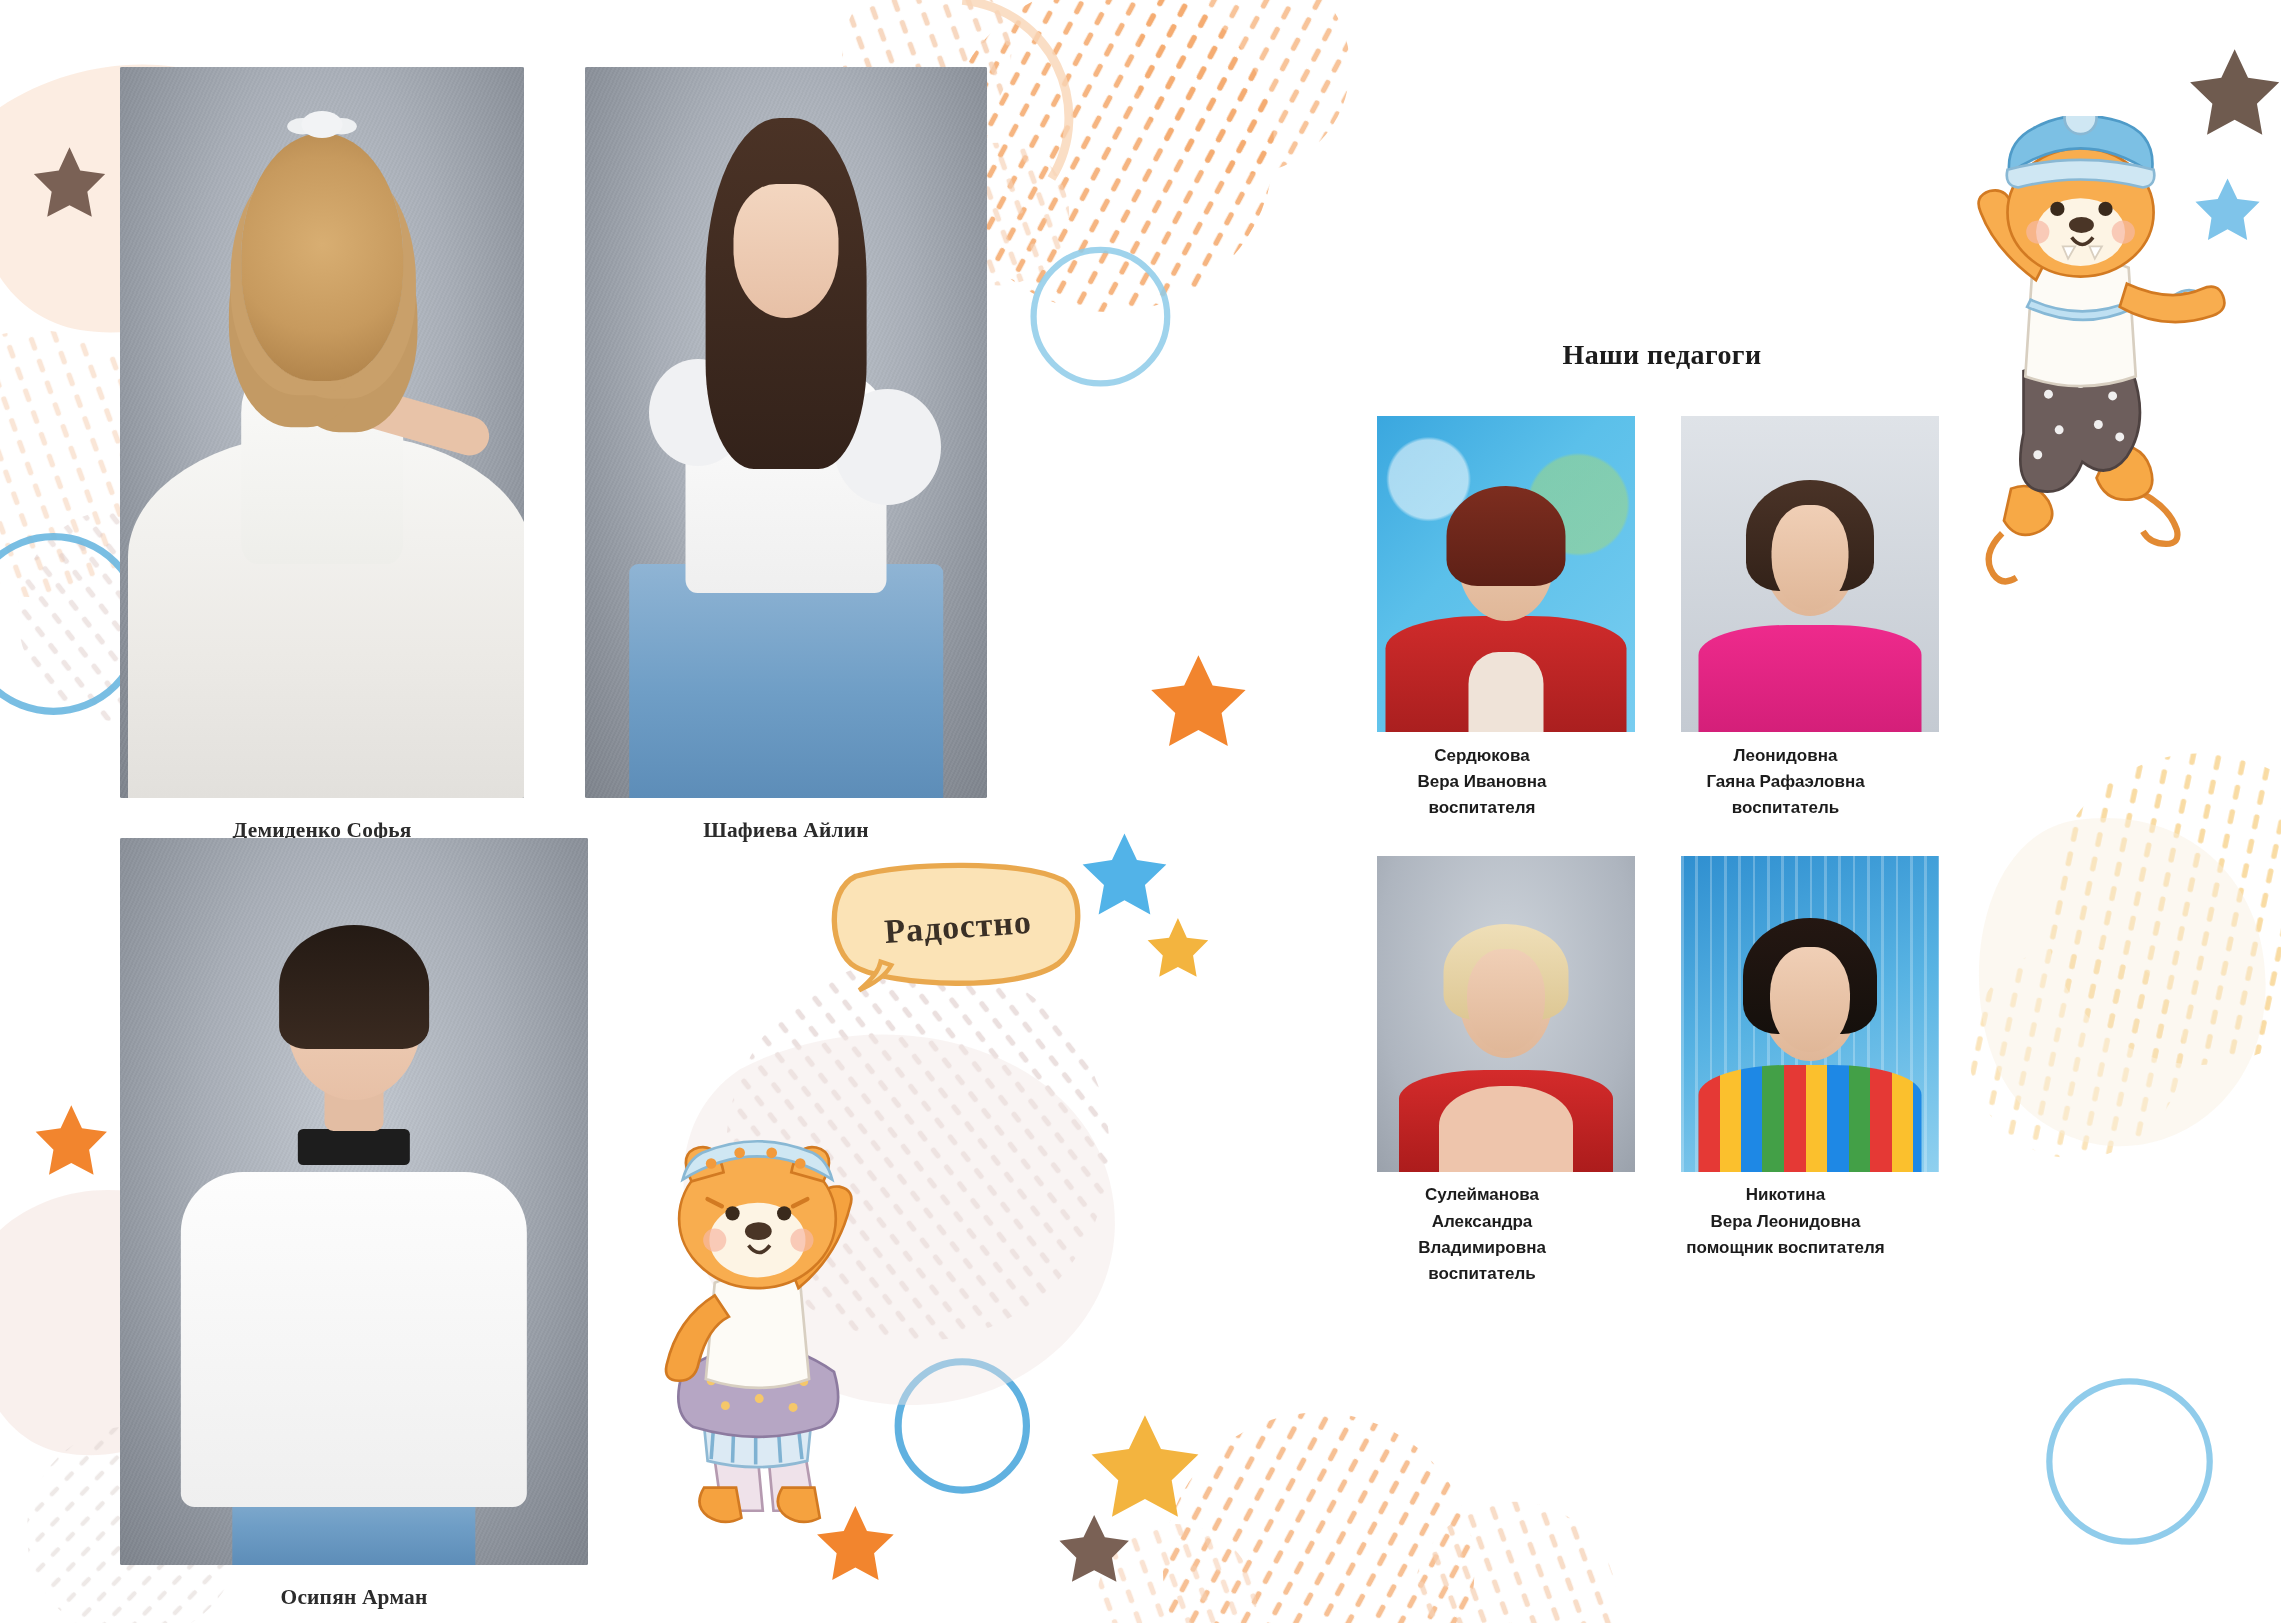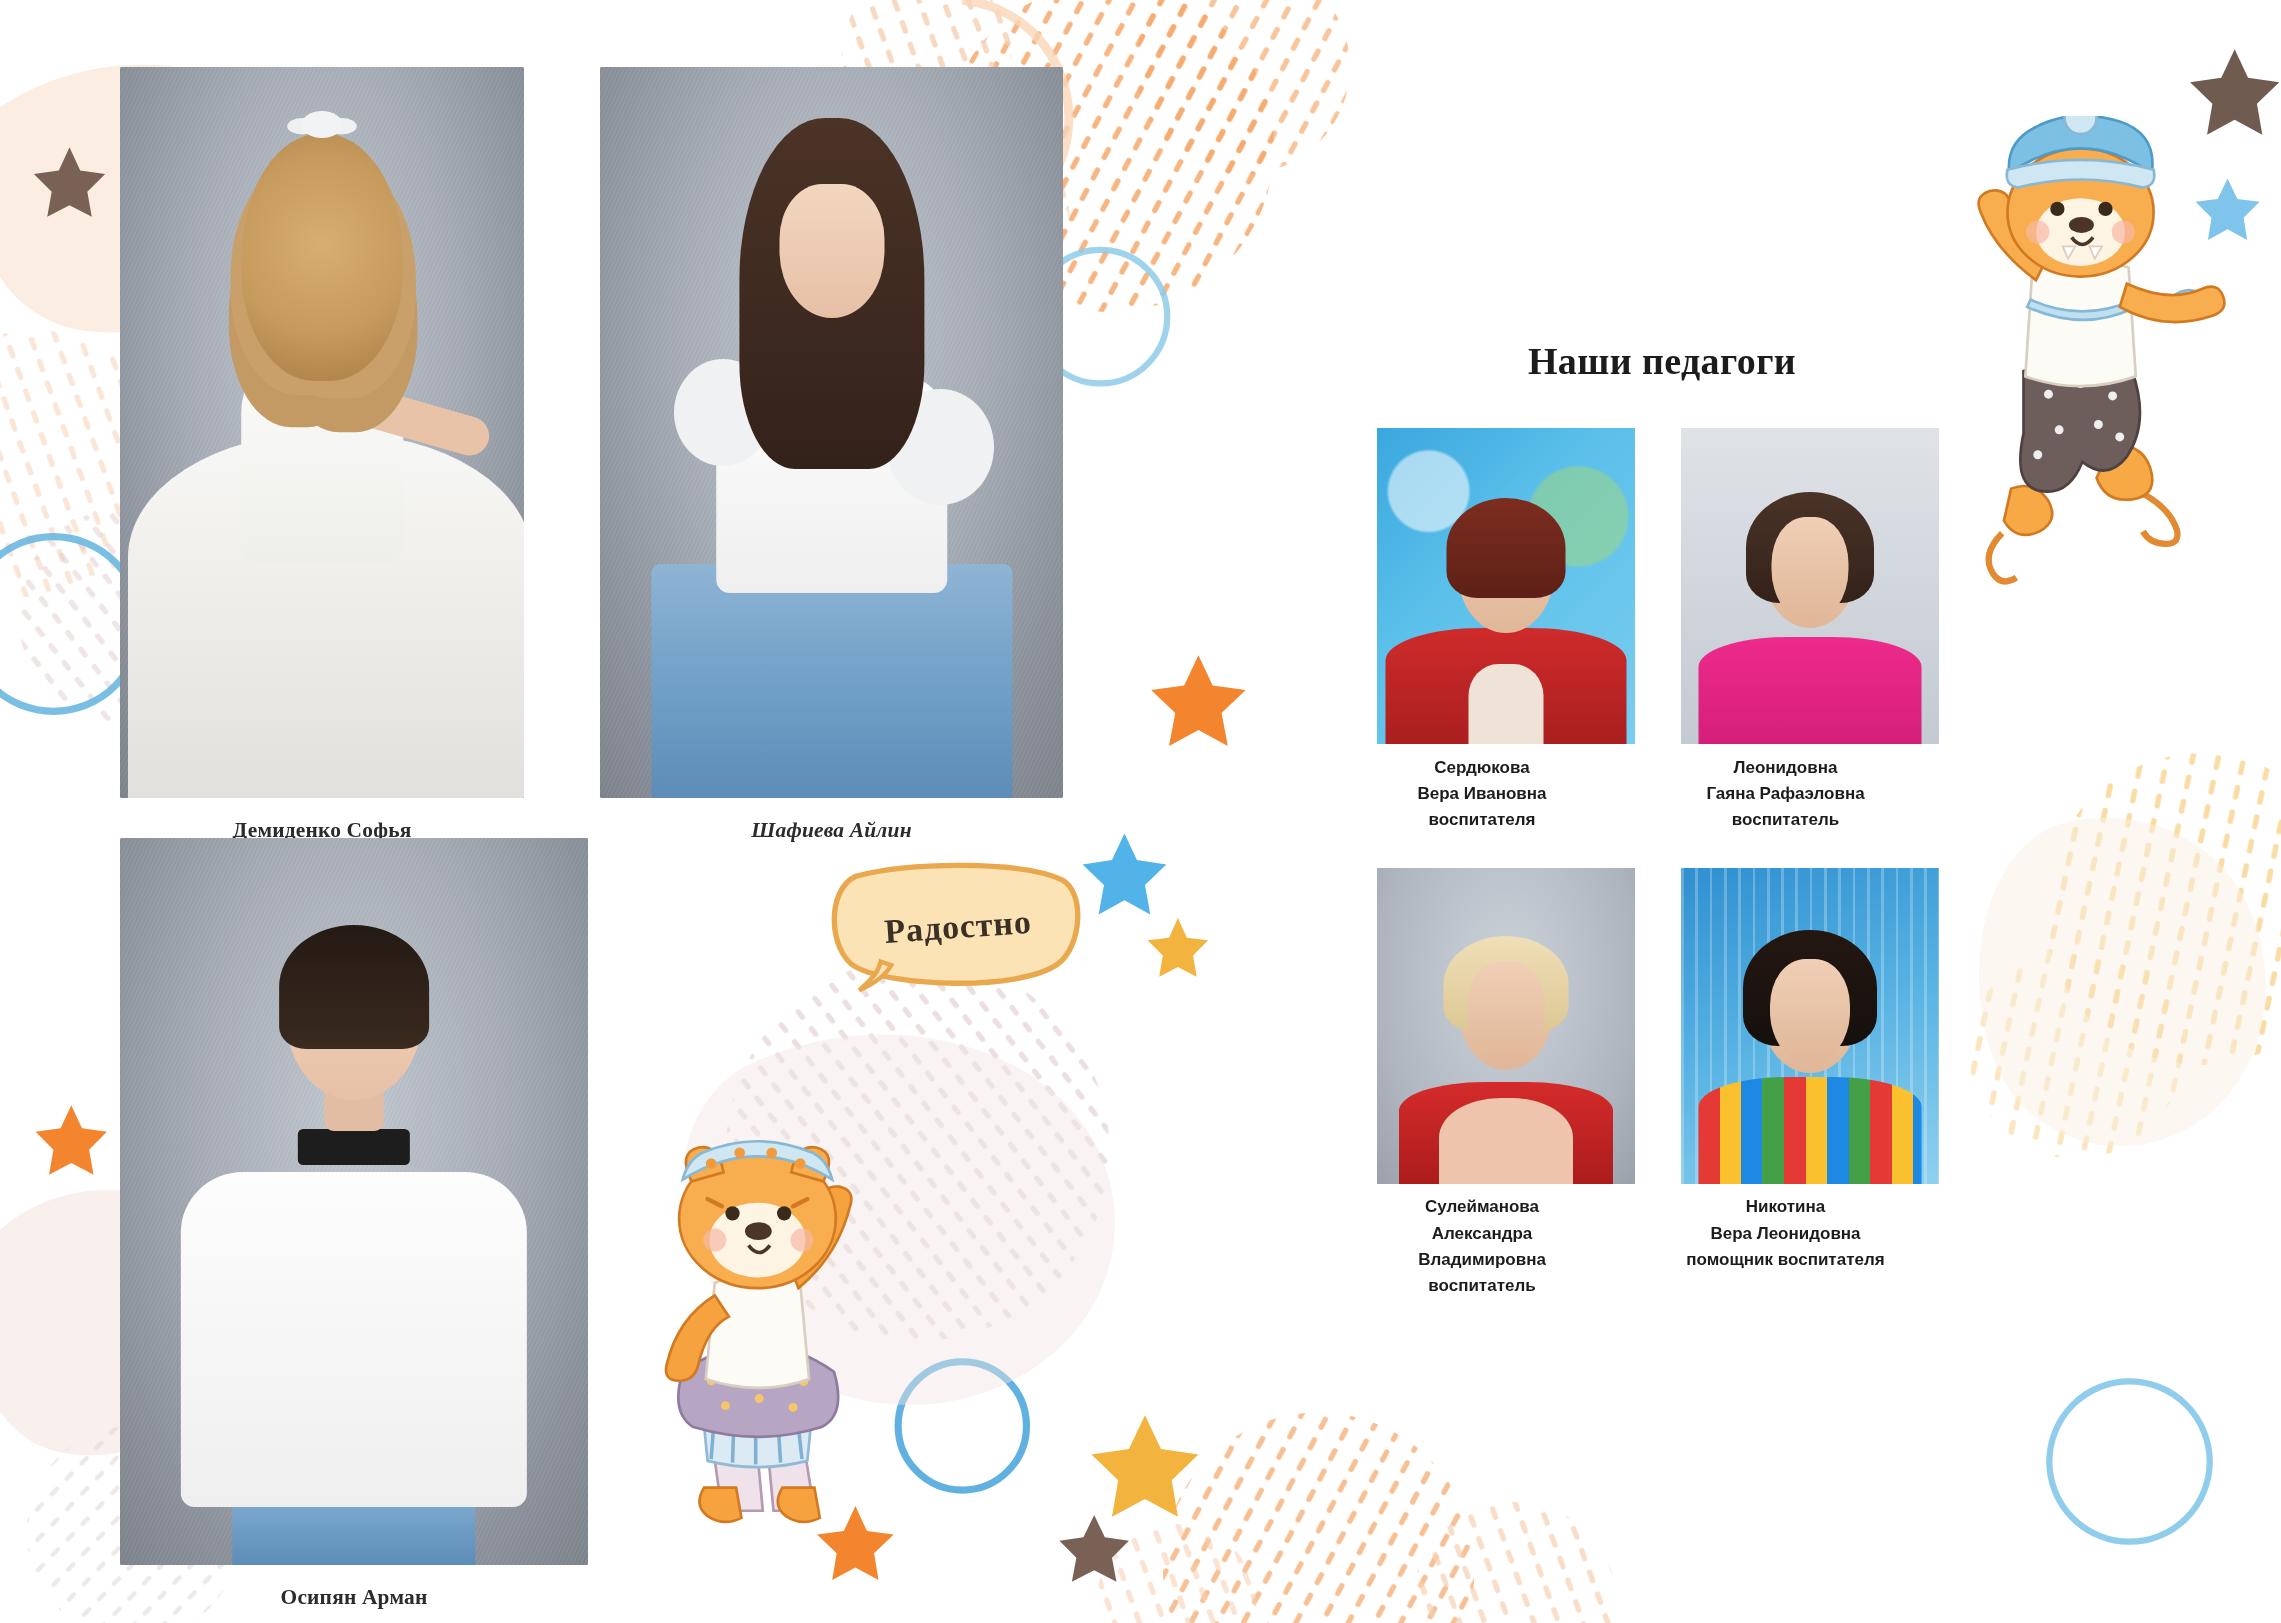--- a/index.html
+++ b/index.html
@@ -189,21 +189,21 @@
     border-radius: 5.3px;
   }
 
   
   .teachers {
     position: absolute;
   }
   .teachers-title {
     text-align: center;
     font-family: "Liberation Serif", serif;
-    font-size: 38px;
+    font-size: 28px;
     font-weight: 700;
     color: #1c1c1c;
     letter-spacing: 0.4px;
   }
   .teachers-grid {
     display: grid;
     grid-template-columns: 1fr 1fr;
     gap: 34px 37px;
   }
   .teacher-card { width: 210px; }
@@ -377,21 +377,21 @@
         <div class="arm" style="left:58%;top:46%;width:34%;height:39px;transform:rotate(16deg);"></div>
         <div class="neck" style="top:36%;width:52px;height:52px;border-radius:10.7px;"></div>
         <div class="face" style="top:17%;width:134px;height:165px;"></div>
         <div class="hair-curly"></div>
         <div class="bow"></div>
       </div>
     </div>
     <div class="child-caption">Демиденко Софья</div>
   </div>
 
-  <div class="child-card" style="left:600px; top:67px; width:463px; height:784px;font-style:italic;">
+  <div class="child-card" style="left:585px; top:67px; width:402px; height:784px;">
     <div class="child-photo">
       <div class="studio-bg grain"></div>
       <div class="fig" style="left:0;top:0;right:0;bottom:0;">
         <div class="jeans" style="height:32%;width:78%;border-radius:9px 9px 0 0;"></div>
         <div class="belt" style="bottom:31.5%;width:46%;"></div>
         <div class="tee-white" style="bottom:28%;height:30%;width:50%;"></div>
         <div class="arm" style="left:16%;top:40%;width:98px;height:107px;background:#f0f1f3;border-radius:50%;"></div>
         <div class="arm" style="left:62%;top:44%;width:107px;height:116px;background:#f0f1f3;border-radius:50%;"></div>
         <div class="neck" style="top:32%;width:48px;height:53px;border-radius:9px;"></div>
         <div class="face" style="top:14%;width:129px;height:160px;"></div>

